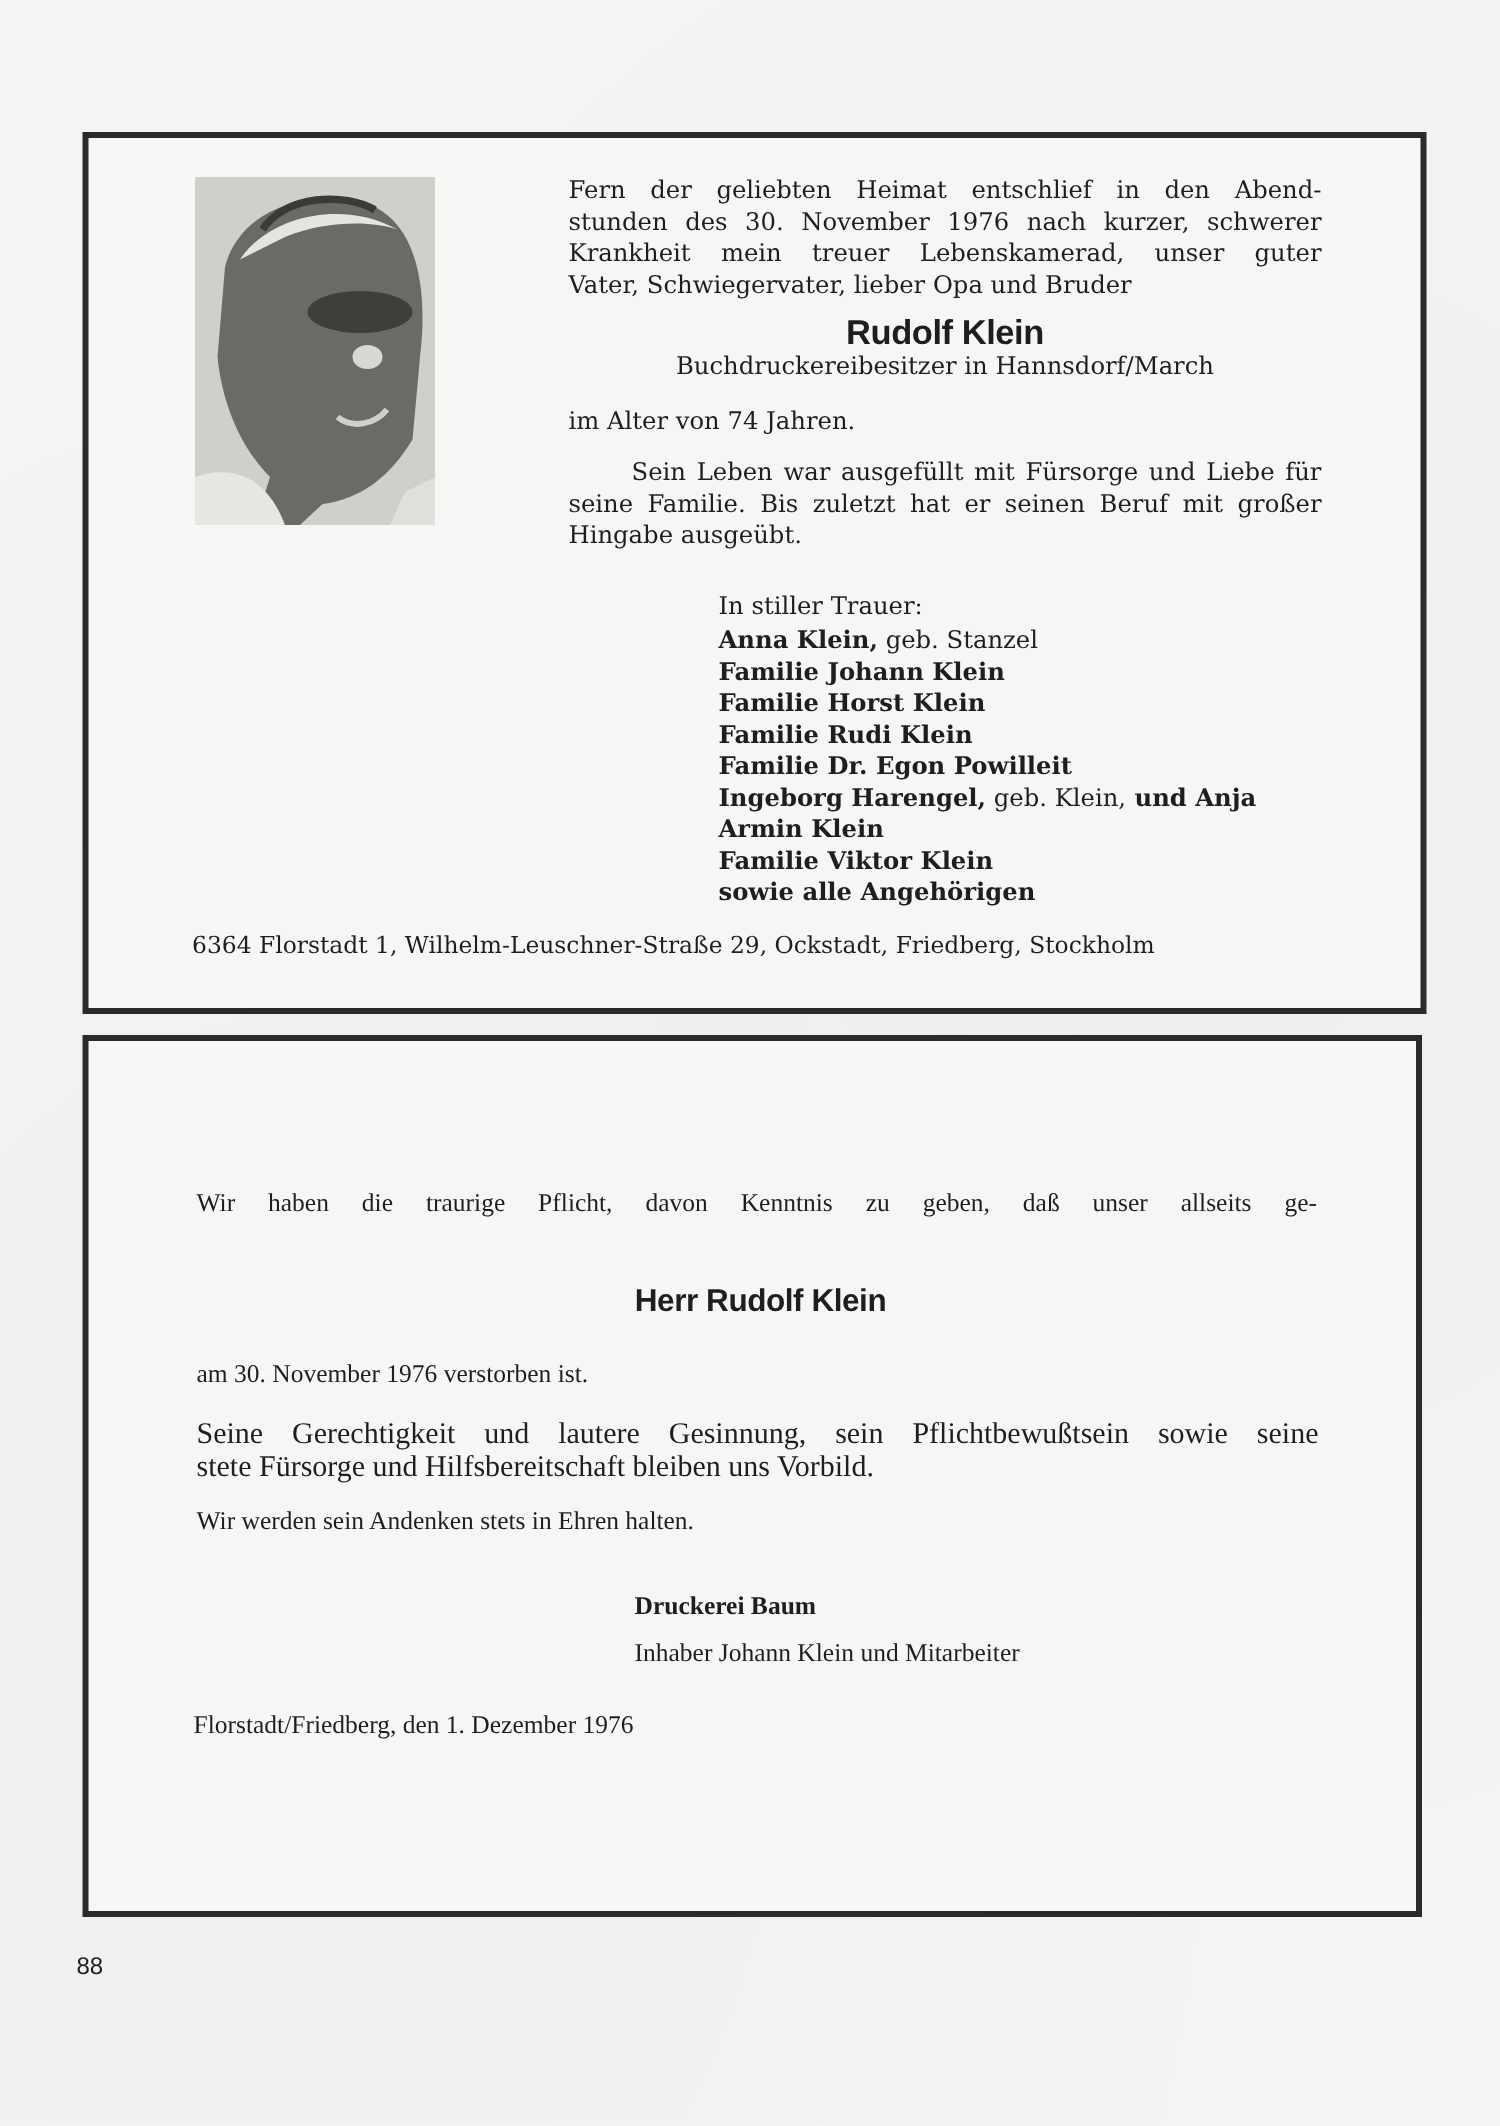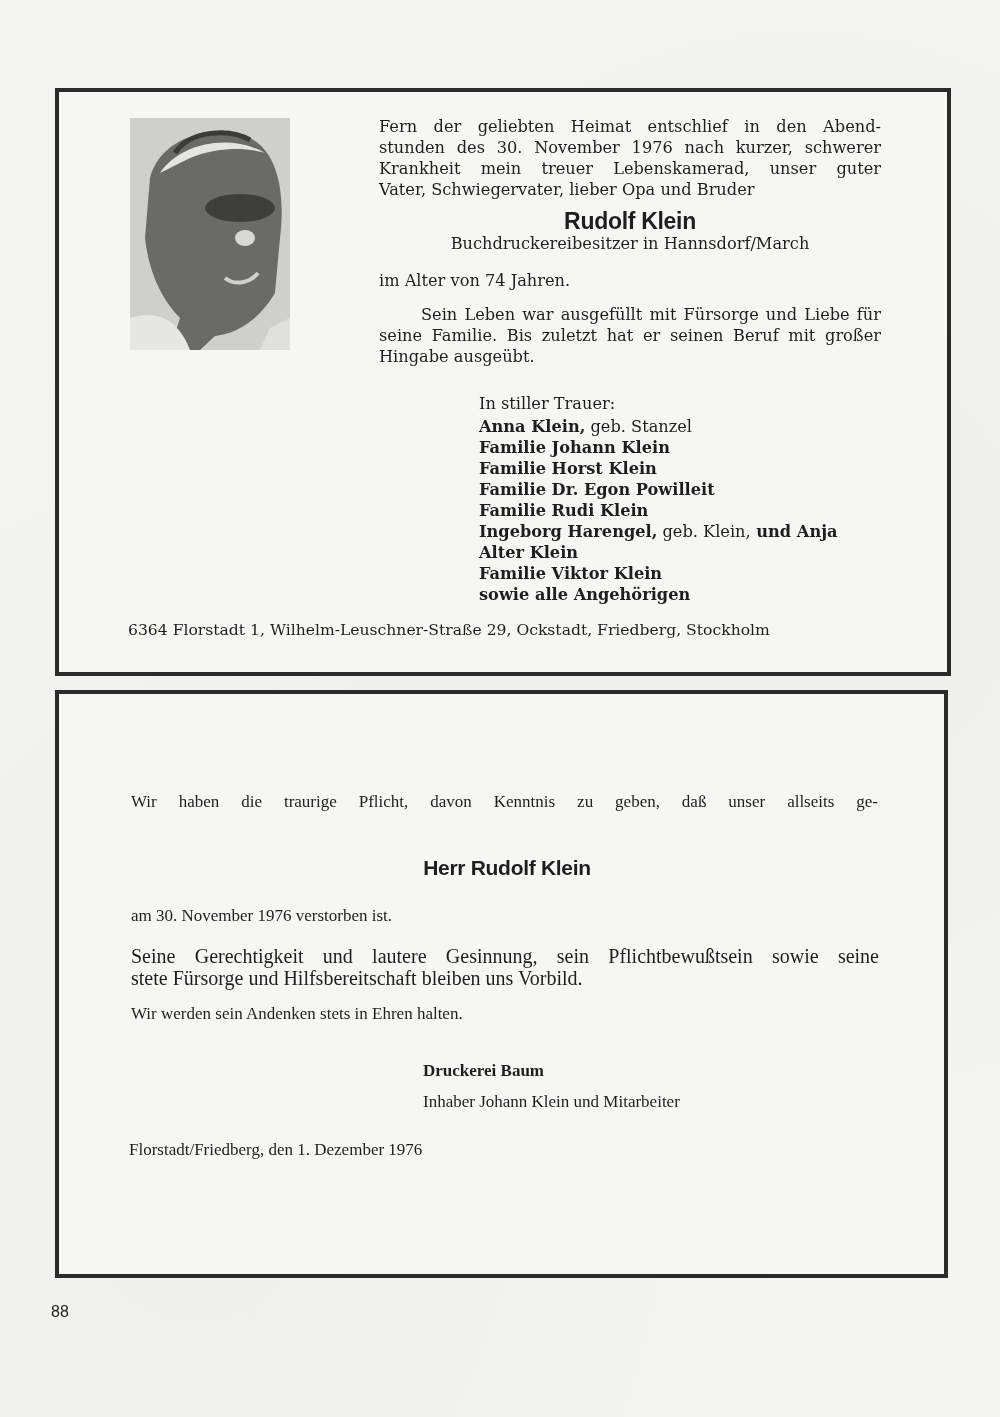--- a/index.html
+++ b/index.html
@@ -136,24 +136,24 @@
   <span style="text-align:justify;text-align-last:justify;margin-left:42px;">Sein Leben war ausgefüllt mit Fürsorge und Liebe für</span>
   <span style="text-align:justify;text-align-last:justify;">seine Familie. Bis zuletzt hat er seinen Beruf mit großer</span>
   <span>Hingabe ausgeübt.</span>
 </div>
 
 <div class="mourners serif">
   <span class="row" style="margin-bottom:2px;">In stiller Trauer:</span>
   <span class="row"><b>Anna Klein,</b><span> geb. Stanzel</span><b></b></span>
   <span class="row"><b>Familie Johann Klein</b><span></span><b></b></span>
   <span class="row"><b>Familie Horst Klein</b><span></span><b></b></span>
+  <span class="row"><b>Familie Rudi Klein</b><span></span><b></b></span>
   <span class="row"><b>Familie Dr. Egon Powilleit</b><span></span><b></b></span>
-  <span class="row"><b>Familie Rudi Klein</b><span></span><b></b></span>
   <span class="row"><b>Ingeborg Harengel,</b><span> geb. Klein,</span><b> und Anja</b></span>
-  <span class="row"><b>Alter Klein</b><span></span><b></b></span>
+  <span class="row"><b>Armin Klein</b><span></span><b></b></span>
   <span class="row"><b>Familie Viktor Klein</b><span></span><b></b></span>
   <span class="row"><b>sowie alle Angehörigen</b><span></span><b></b></span>
 </div>
 
 <div class="address serif">6364 Florstadt 1, Wilhelm-Leuschner-Straße 29, Ockstadt, Friedberg, Stockholm</div>
 
 <div class="box" id="box2"></div>
 
 <div class="notice cond">
   <span class="l1">Wir haben die traurige Pflicht, davon Kenntnis zu geben, daß unser allseits ge-</span>

